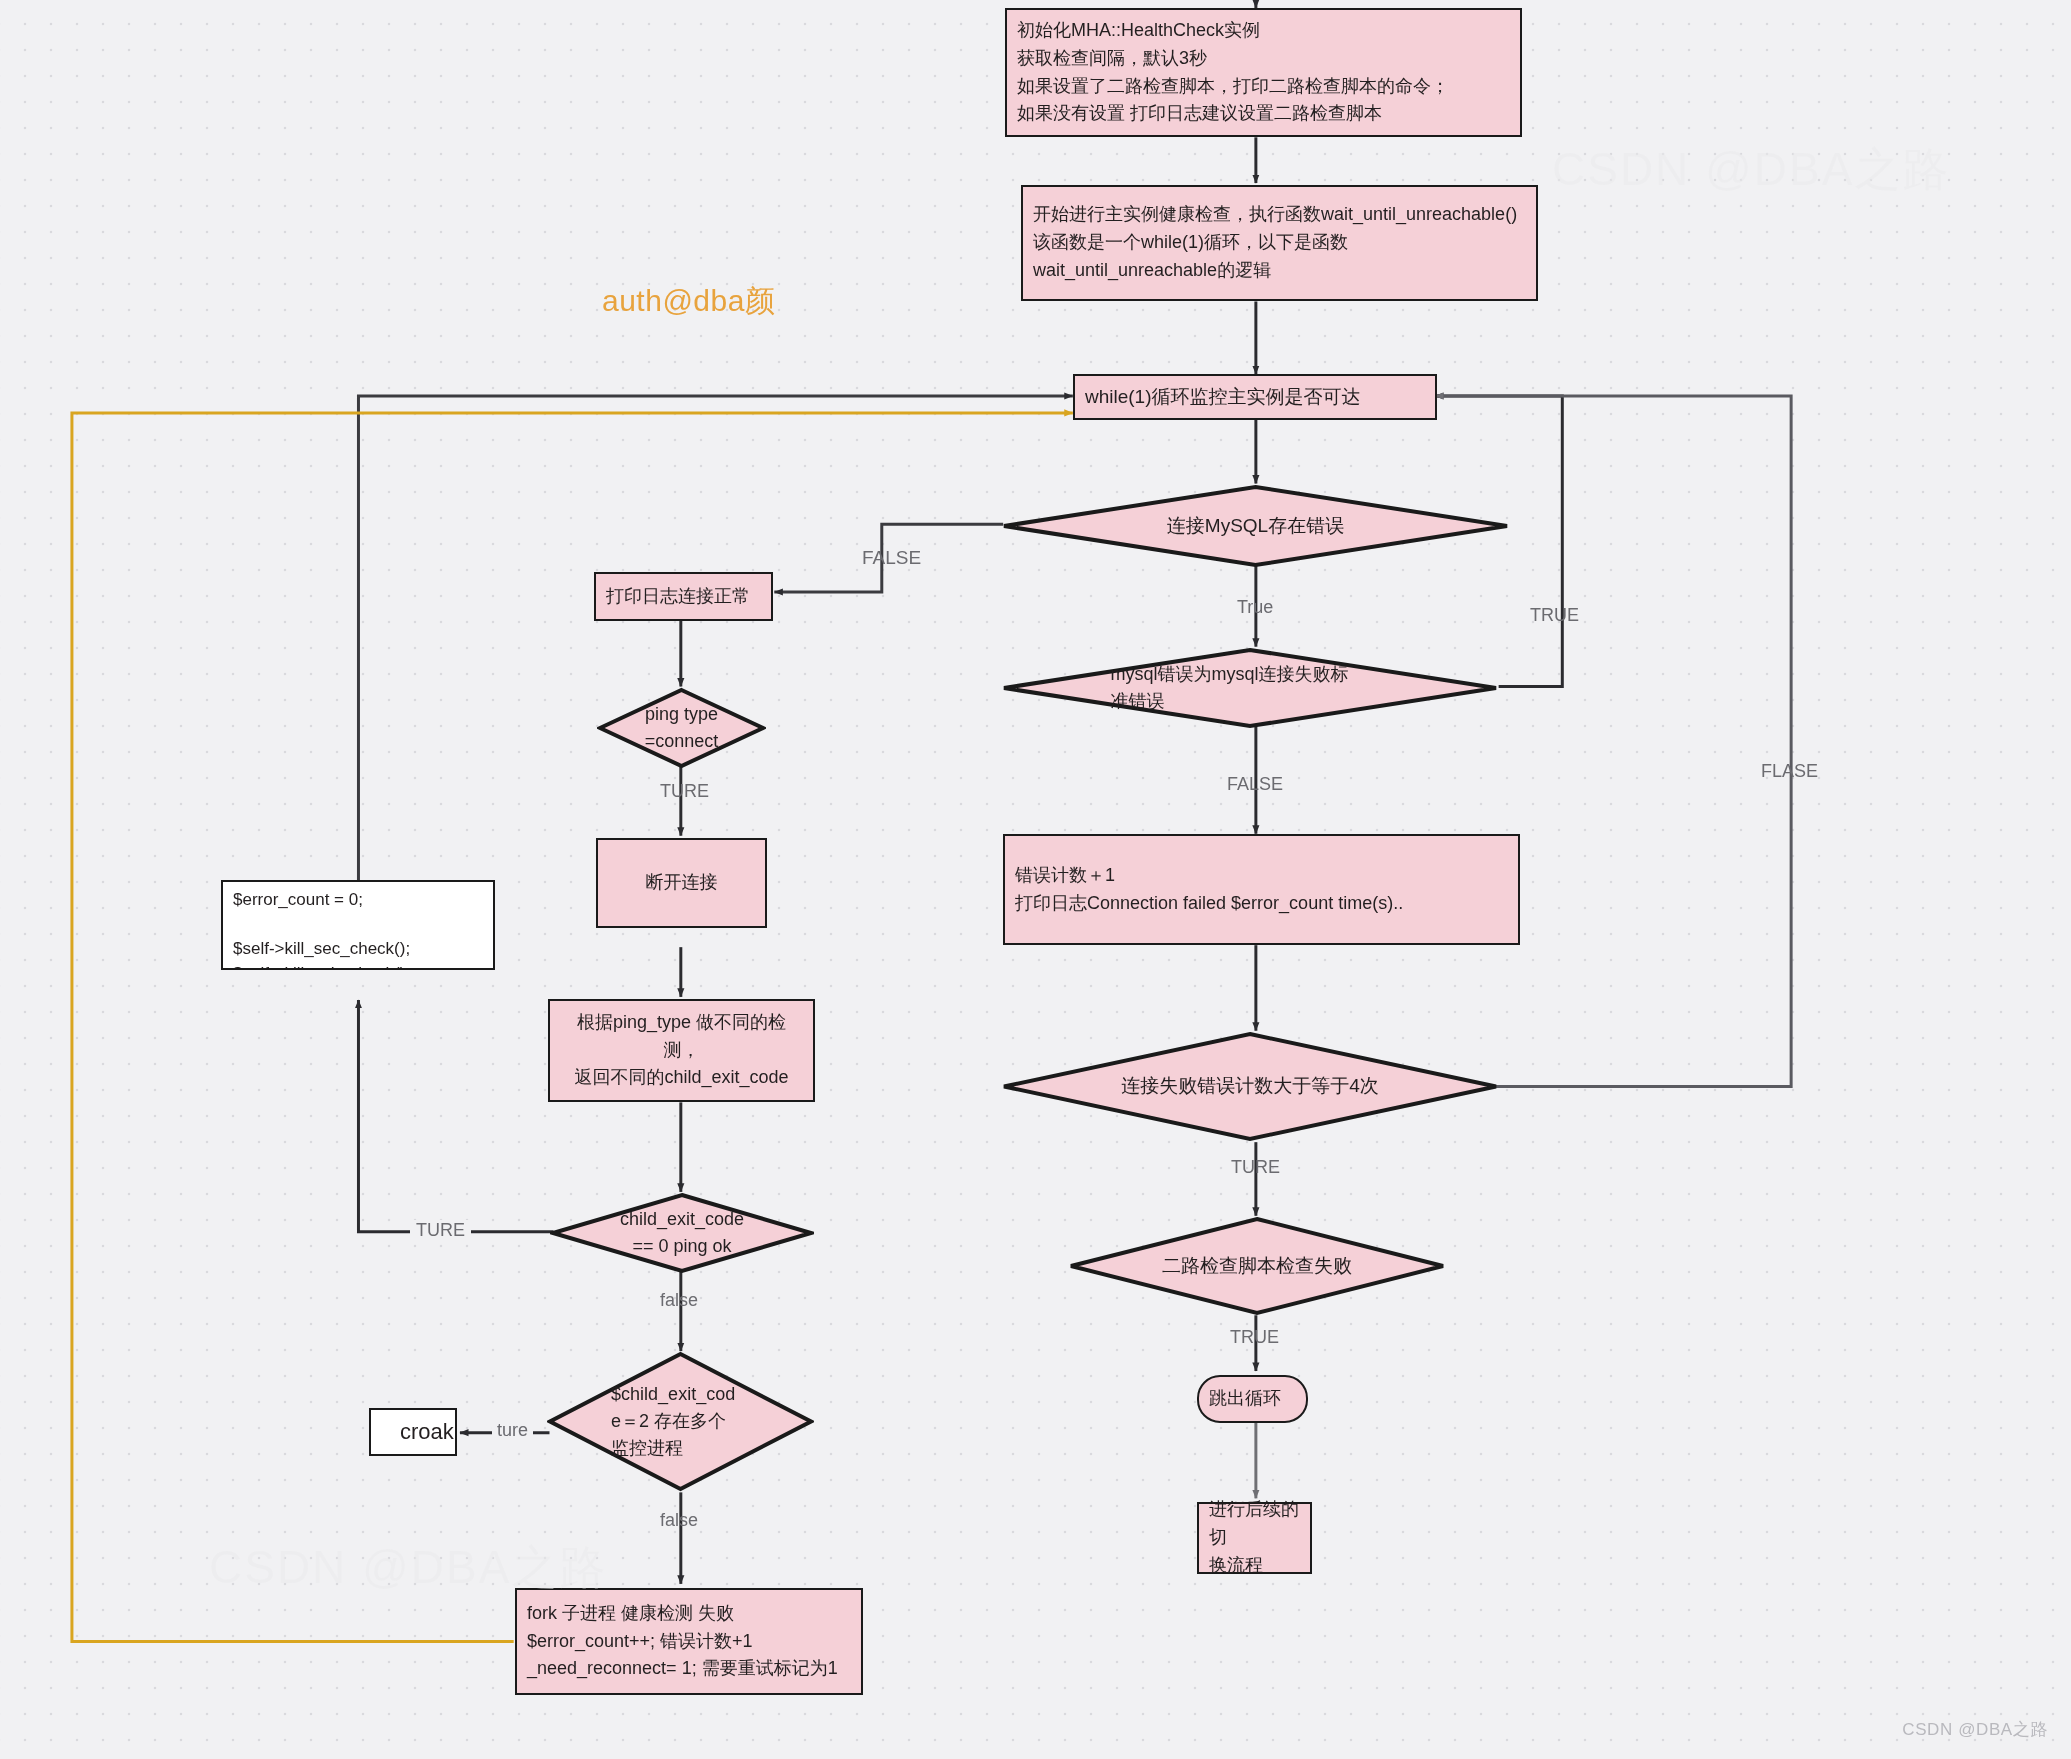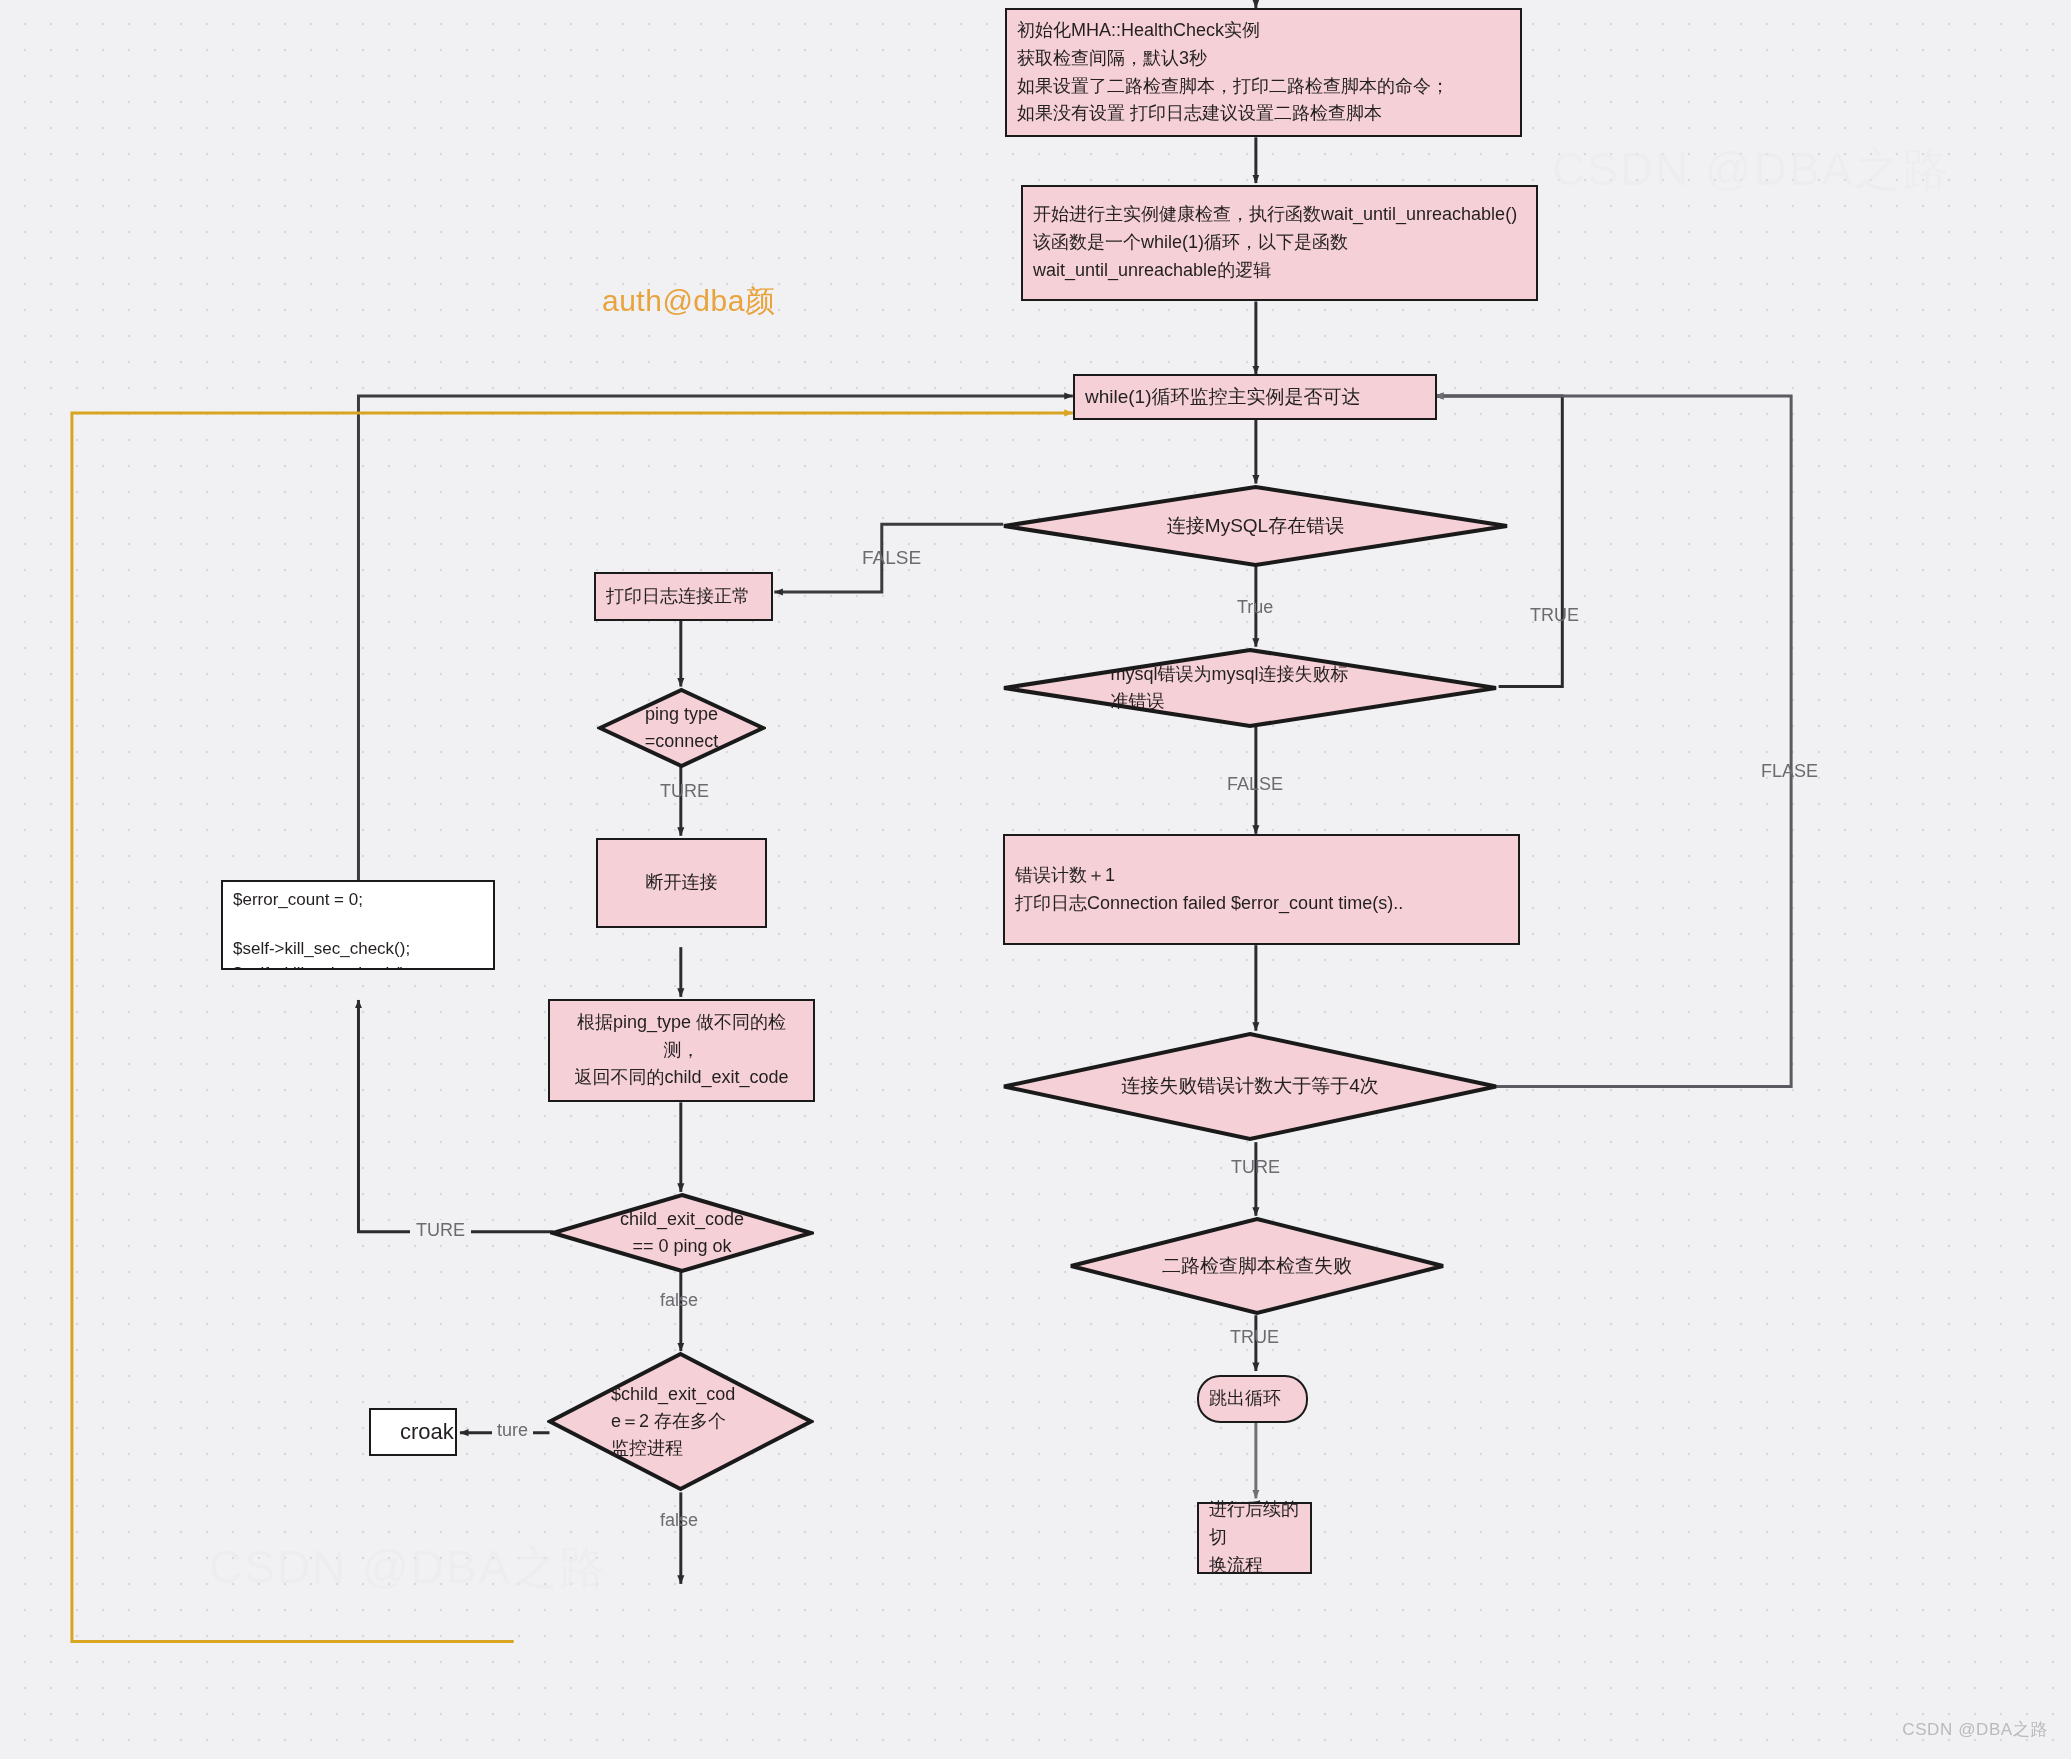--- a/index.html
+++ b/index.html
@@ -288,20 +288,25 @@
     </svg>
     <div class="txt" style="justify-content:flex-start; text-align:left; left:24%; width:66%;">$child_exit_cod
 e＝2 存在多个
 监控进程</div>
   </div>
 
   <div class="node proc plain left" style="left:369px; top:1408px; width:88px; height:48px; font-size:22px;padding-left:24px;">
     <div class="txt" style="padding:0 5px;">croak</div>
   </div>
 
+  <div class="node proc left" style="left:515px; top:1588px; width:348px; height:107px; font-size:18px;">
+    <div class="txt">fork 子进程 健康检测 失败
+$error_count++; 错误计数+1
+_need_reconnect= 1; 需要重试标记为1</div>
+  </div>
 
   <div class="edge-label" style="left:862px; top:547px; font-size:19px;">FALSE</div>
 
   <div class="edge-label" style="left:1237px; top:597px; font-size:18px;">True</div>
 
   <div class="edge-label" style="left:1530px; top:605px; font-size:18px;">TRUE</div>
 
   <div class="edge-label" style="left:1227px; top:774px; font-size:18px;">FALSE</div>
 
   <div class="edge-label" style="left:1231px; top:1157px; font-size:18px;">TURE</div>

